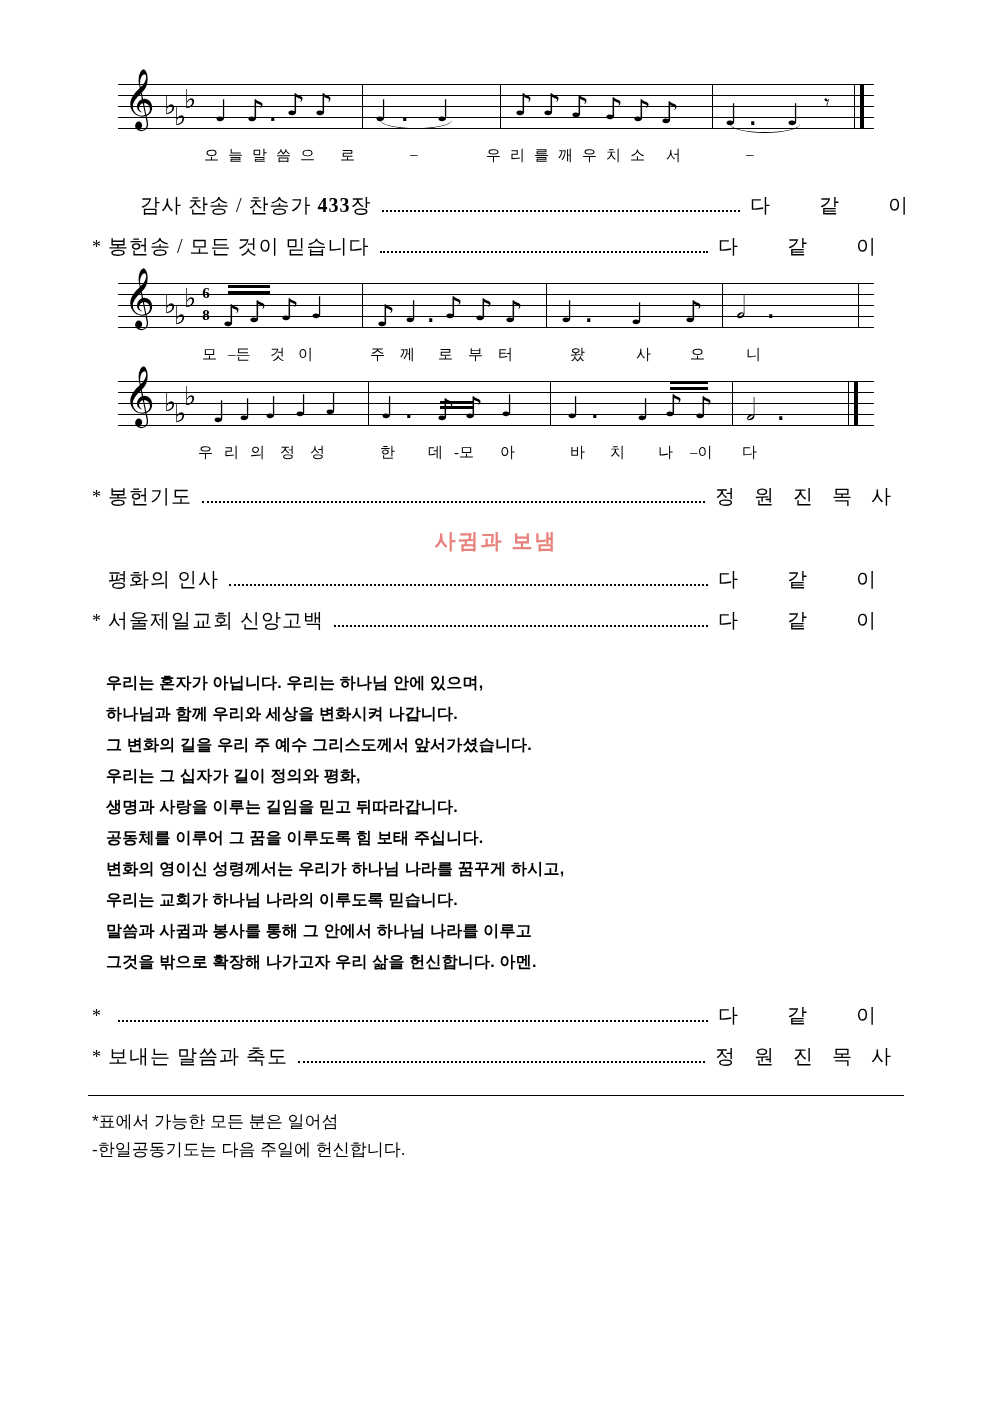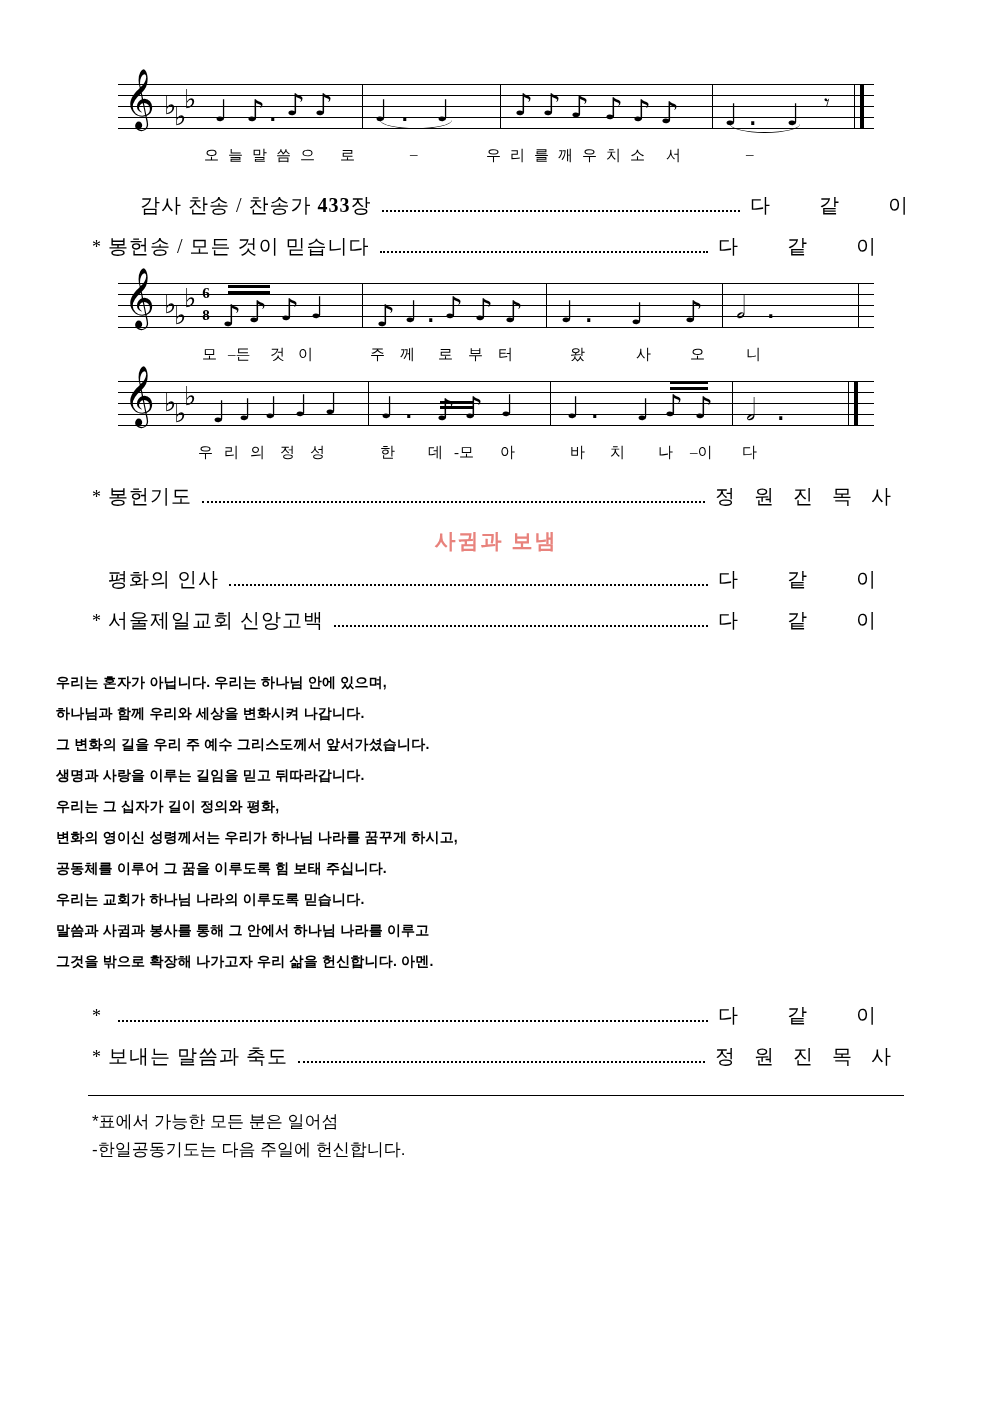--- a/index.html
+++ b/index.html
@@ -148,24 +148,24 @@
     font-size: 21px;
     font-weight: bold;
     letter-spacing: 2px;
     margin: 10px 0 4px 0;
     font-family: "Liberation Sans", sans-serif;
   }
 
   
   .confession {
     margin: 26px 0 18px 0;
-    padding-left: 56px;
+    padding-left: 106px;
     font-family: "Liberation Sans", "DejaVu Sans", sans-serif;
     font-weight: bold;
-    font-size: 14px;
+    font-size: 16px;
     line-height: 31px;
     letter-spacing: 0.2px;
   }
   .confession div { white-space: nowrap; }
 
   
   .rule {
     border-top: 1.6px solid #000;
     margin: 18px 88px 0 88px;
   }
@@ -385,24 +385,24 @@
     <span class="ol-star">*</span>
     <span class="ol-title"><span>서울제일교회 신앙고백</span></span>
     <span class="ol-dots"></span>
     <span class="ol-leader wide">다 같 이</span>
   </div>
 
   <div class="confession">
     <div>우리는 혼자가 아닙니다. 우리는 하나님 안에 있으며,</div>
     <div>하나님과 함께 우리와 세상을 변화시켜 나갑니다.</div>
     <div>그 변화의 길을 우리 주 예수 그리스도께서 앞서가셨습니다.</div>
+    <div>우리는 그 십자가 길이 정의와 평화,</div>
     <div>생명과 사랑을 이루는 길임을 믿고 뒤따라갑니다.</div>
-    <div>우리는 그 십자가 길이 정의와 평화,</div>
+    <div>공동체를 이루어 그 꿈을 이루도록 힘 보태 주십니다.</div>
     <div>변화의 영이신 성령께서는 우리가 하나님 나라를 꿈꾸게 하시고,</div>
-    <div>공동체를 이루어 그 꿈을 이루도록 힘 보태 주십니다.</div>
     <div>우리는 교회가 하나님 나라의 이루도록 믿습니다.</div>
     <div>말씀과 사귐과 봉사를 통해 그 안에서 하나님 나라를 이루고</div>
     <div>그것을 밖으로 확장해 나가고자 우리 삶을 헌신합니다. 아멘.</div>
   </div>
 
   <div class="order-line">
     <span class="ol-star">*</span>
     <span class="ol-dots"></span>
     <span class="ol-leader wide">다 같 이</span>
   </div>

